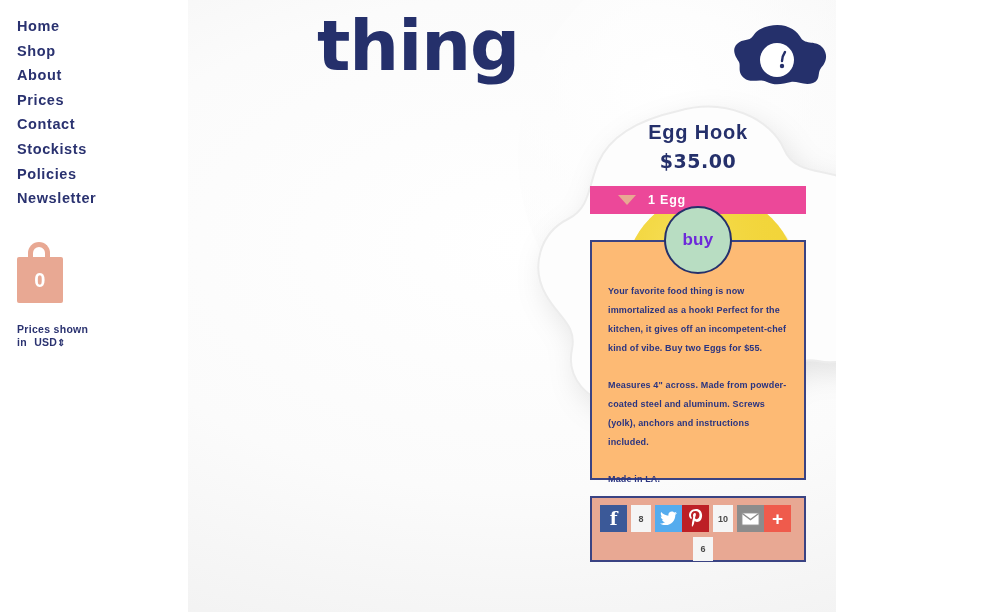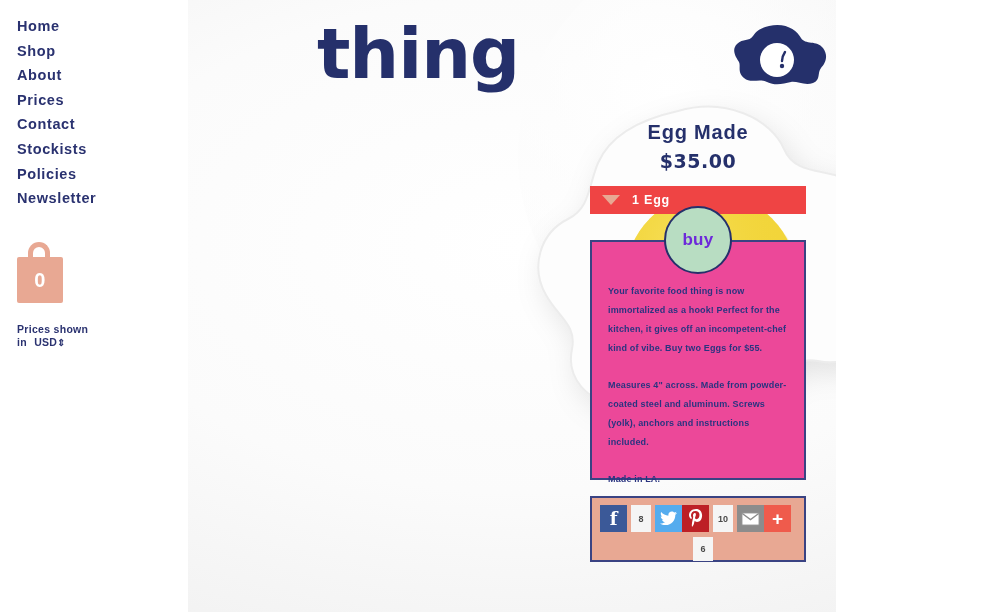--- a/index.html
+++ b/index.html
@@ -71,21 +71,21 @@
   .photo-sheen {
     position: absolute; left: 330px; top: -60px;
     width: 430px; height: 430px;
     border-radius: 50%;
     background: radial-gradient(circle at 35% 35%, rgba(255,255,255,0.95), rgba(240,240,240,0.15) 62%, rgba(240,240,240,0) 70%);
     pointer-events: none;
   }
 
   
   .wordmark {
-    position: absolute; left: 0; right: 188px; top: 18px;
+    position: absolute; left: 0; right: 188px; top: 10px;
     text-align: center;
     pointer-events: none;
   }
   .wordmark-main {
     font-size: 70px; font-weight: bold; color: #25306b;
     letter-spacing: -1px; line-height: 72px;
     font-family: "DejaVu Sans", sans-serif;
   }
   .wordmark-sub {
     font-size: 28px; font-weight: bold; color: #25306b;
@@ -126,23 +126,23 @@
     text-align: center;
     font-size: 19px; font-weight: bold;
     color: #25306b; letter-spacing: 0.5px;
     margin-top: 6px;
     font-family: "DejaVu Sans", sans-serif;
   }
 
   .variant-select {
     margin: 14px auto 0 auto;
     width: 216px; height: 28px;
-    background: #ef4444;
+    background: #ec4899;
     display: flex; align-items: center;
-    padding-left: 12px;
+    padding-left: 28px;
     cursor: pointer;
   }
   .caret {
     width: 0; height: 0;
     border-left: 9px solid transparent;
     border-right: 9px solid transparent;
     border-top: 10px solid #e8a893;
     margin-right: 12px;
   }
   .variant-label {
@@ -160,21 +160,21 @@
     display: flex; align-items: center; justify-content: center;
     cursor: pointer; z-index: 3;
   }
   .buy-label {
     color: #6d28d9; font-size: 17px; font-weight: bold;
     letter-spacing: 0.3px;
   }
   .desc-box {
     width: 216px; margin: 15px auto;
     border: 2px solid #3a4383;
-    background: #ec4899;
+    background: #fdba74;
     height: 240px;
     padding: 40px 12px 14px 16px;
     position: relative; z-index: 1;
   }
   .desc-p {
     font-size: 9px; font-weight: bold;
     color: #2a3480; line-height: 19px;
     letter-spacing: 0.15px;
   }
   .desc-p + .desc-p { margin-top: 18px; }
@@ -285,21 +285,21 @@
       <svg viewBox="0 0 96 62" xmlns="http://www.w3.org/2000/svg">
         <path d="M36 2 C52 -2 64 6 68 14 C72 21 84 16 90 24 C96 32 92 40 88 44
                  C84 49 88 56 80 59 C72 62 64 57 58 58 C50 60 42 62 34 58
                  C26 54 18 60 11 54 C4 48 8 42 6 38 C3 33 -2 26 4 20 C10 14 16 18 20 12 C24 6 28 4 36 2 Z" fill="#25306b"></path>
         <circle cx="44" cy="36" r="17" fill="#ffffff"></circle>
         <path d="M52 28 C50 31 49 34 49 37" stroke="#25306b" stroke-width="2.4" fill="none" stroke-linecap="round"></path>
         <circle cx="49" cy="42" r="2.2" fill="#25306b"></circle>
       </svg>
     </div>
 
-    <h1 class="product-title">Egg Made</h1>
+    <h1 class="product-title">Egg Hook</h1>
     <div class="product-price">$35.00</div>
 
     <div class="variant-select">
       <span class="caret"></span>
       <span class="variant-label">1 Egg</span>
     </div>
 
     <div class="desc-zone">
       <div class="buy-btn">
         <span class="buy-label">buy</span>

